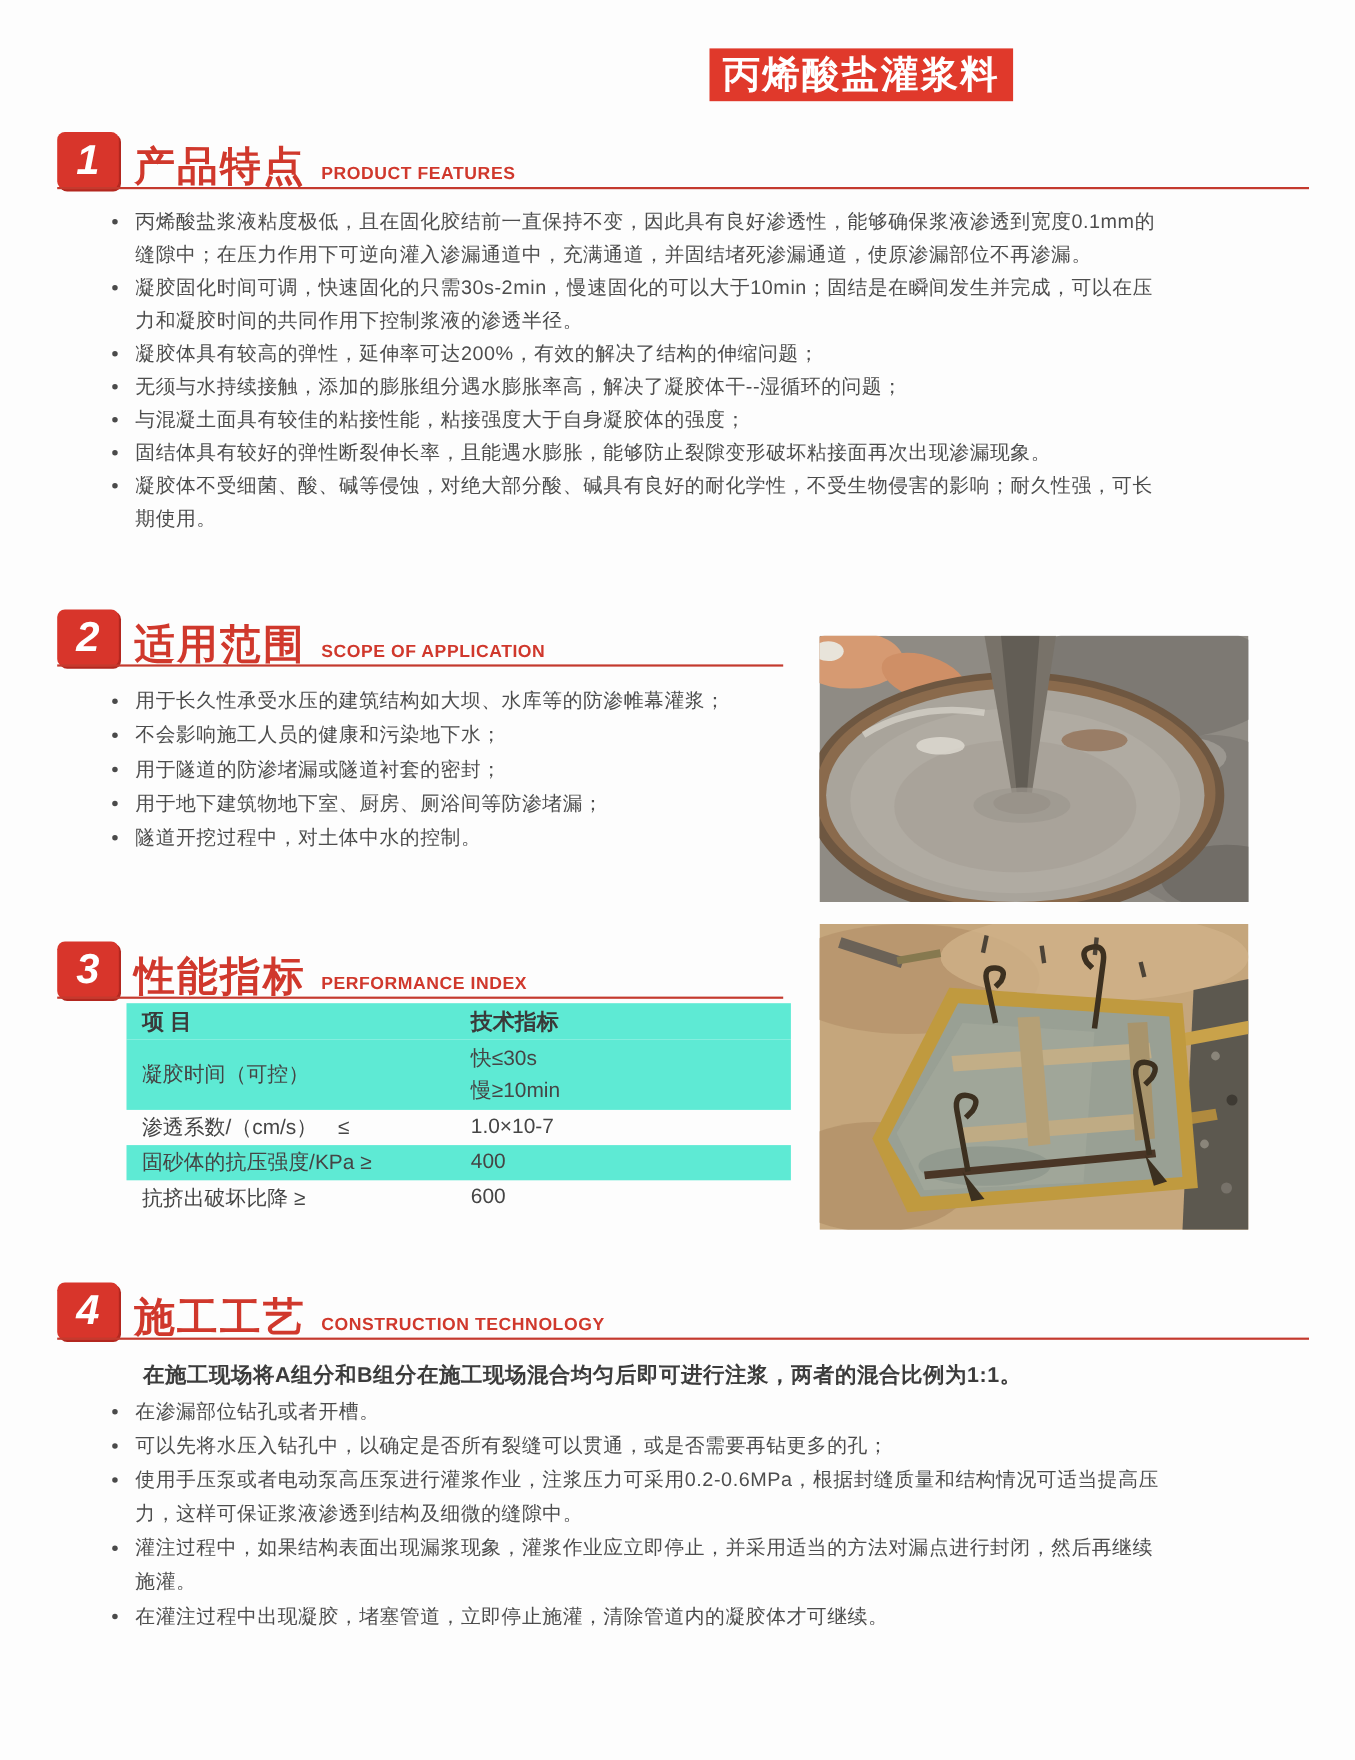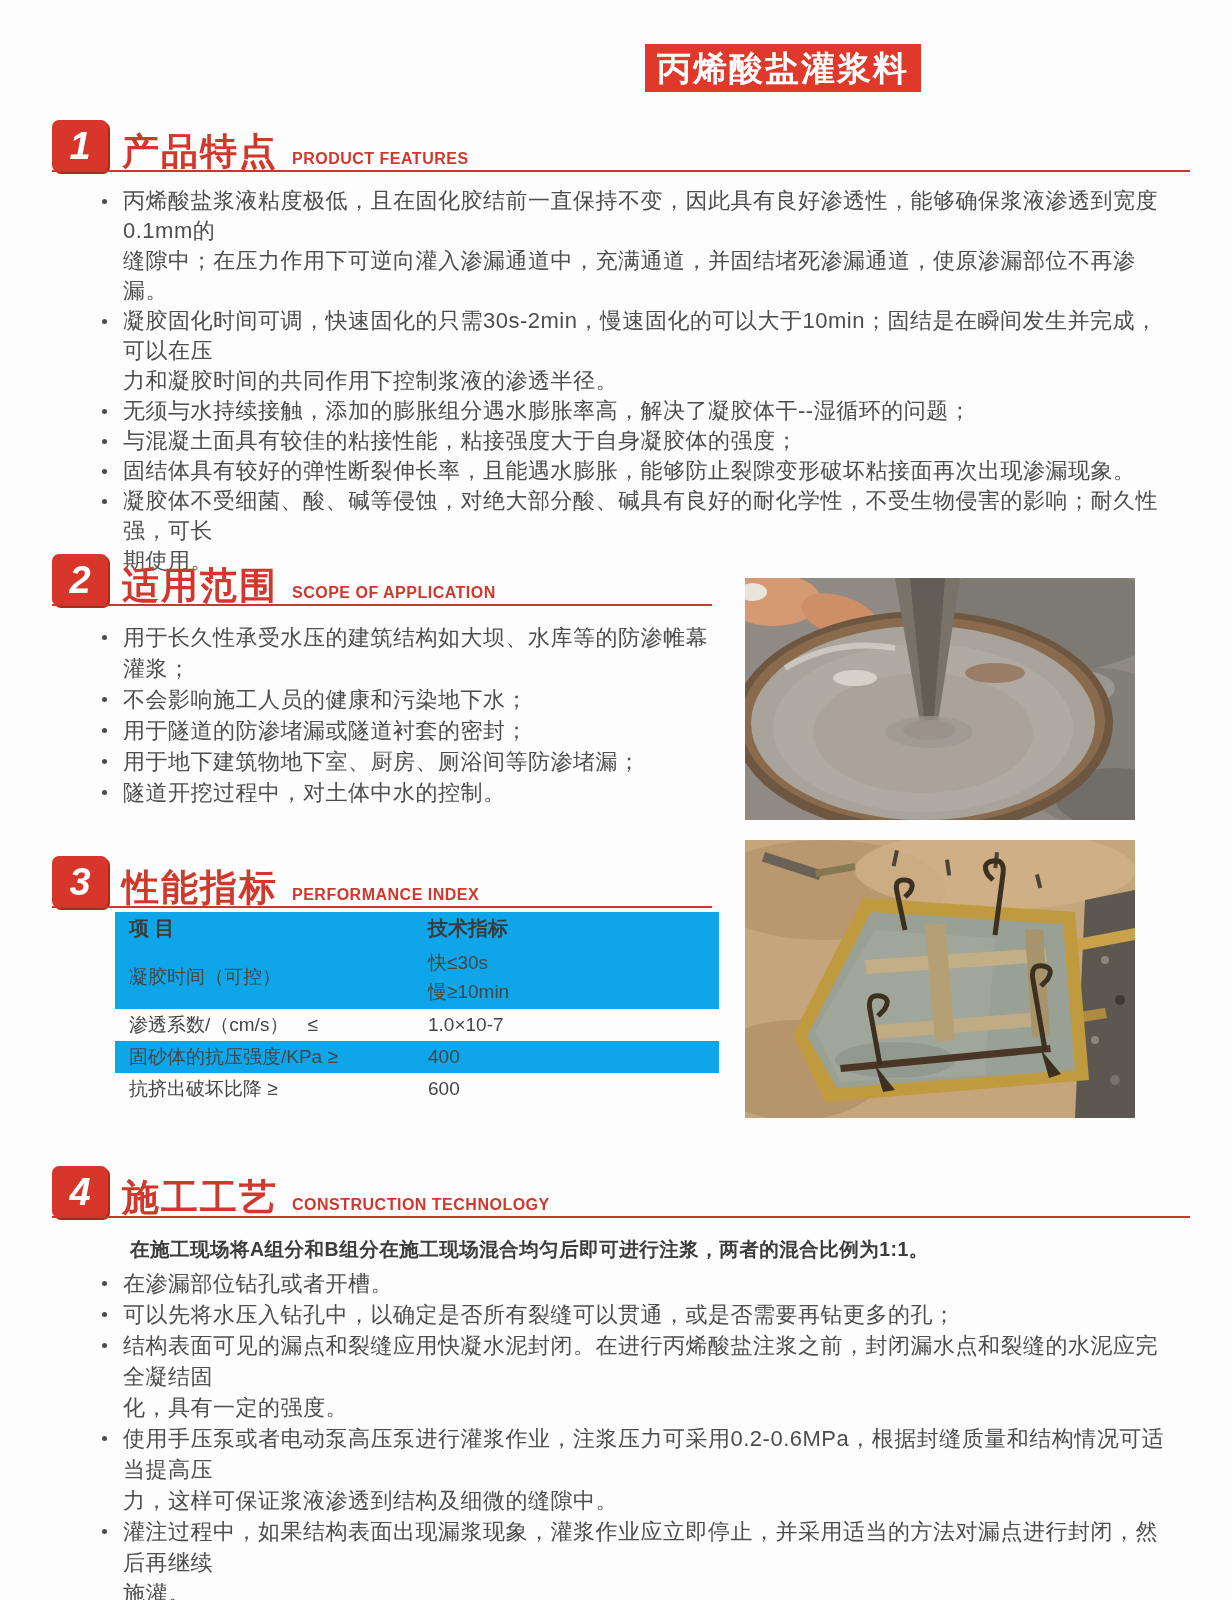--- a/index.html
+++ b/index.html
@@ -17,31 +17,31 @@
            justify-content:center;box-shadow:2px 2px 0 #b3271f;}
   .sec-title{color:#d0382c;font-size:37px;font-weight:bold;letter-spacing:2px;line-height:1;
              padding-bottom:2px;}
   .sec-sub{color:#d0382c;font-size:16px;font-weight:bold;letter-spacing:.5px;padding-bottom:4px;}
   .rule{position:absolute;left:52px;height:2px;background:#c43a2e;}
 
   
   ul.blist{position:absolute;margin:0;padding:0;list-style:none;}
   ul.blist li{display:flex;gap:16px;margin:0;}
   .dot{width:5px;height:5px;border-radius:50%;background:#4a4a4a;flex:0 0 5px;margin-top:13px;}
-  .txt{flex:1;font-size:22px;color:#4d4d4d;white-space:pre-line;letter-spacing:.5px;}
+  .txt{flex:1;font-size:18px;color:#4d4d4d;white-space:pre-line;letter-spacing:.5px;}
   .lh30 .txt{line-height:30px;}
   .lh31 .txt{line-height:31px;}
   .intro{position:absolute;font-size:19.5px;font-weight:bold;color:#3c3c3c;letter-spacing:.5px;}
 
   
   .ptable{position:absolute;left:115px;top:912px;width:604px;border-collapse:collapse;
           font-size:19px;color:#454545;}
   .ptable td{padding:3px 0 3px 14px;vertical-align:middle;}
   .ptable td.val{padding-left:18px;}
-  .ptable tr.gray{background:#0ea5e9;}
+  .ptable tr.gray{background:#5eead4;}
   .ptable tr.head td{font-weight:bold;color:#3a3a3a;font-size:20px;}
   .ptable col.c1{width:295px;}
   .vline{line-height:29px;}
 
   
   .photo{position:absolute;display:block;}
 </style>
 </head>
 <body>
 
@@ -59,20 +59,24 @@
   <ul class="blist lh30" style="left:102px;top:186px;width:1062px;">
     <li>
         <span class="dot"></span>
         <span class="txt">丙烯酸盐浆液粘度极低，且在固化胶结前一直保持不变，因此具有良好渗透性，能够确保浆液渗透到宽度0.1mm的
 缝隙中；在压力作用下可逆向灌入渗漏通道中，充满通道，并固结堵死渗漏通道，使原渗漏部位不再渗漏。</span>
       </li>
     <li>
         <span class="dot"></span>
         <span class="txt">凝胶固化时间可调，快速固化的只需30s-2min，慢速固化的可以大于10min；固结是在瞬间发生并完成，可以在压
 力和凝胶时间的共同作用下控制浆液的渗透半径。</span>
+      </li>
+    <li>
+        <span class="dot"></span>
+        <span class="txt">凝胶体具有较高的弹性，延伸率可达200%，有效的解决了结构的伸缩问题；</span>
       </li>
     <li>
         <span class="dot"></span>
         <span class="txt">无须与水持续接触，添加的膨胀组分遇水膨胀率高，解决了凝胶体干--湿循环的问题；</span>
       </li>
     <li>
         <span class="dot"></span>
         <span class="txt">与混凝土面具有较佳的粘接性能，粘接强度大于自身凝胶体的强度；</span>
       </li>
     <li>
@@ -240,25 +244,20 @@
     <li>
         <span class="dot"></span>
         <span class="txt">在渗漏部位钻孔或者开槽。</span>
       </li>
     <li>
         <span class="dot"></span>
         <span class="txt">可以先将水压入钻孔中，以确定是否所有裂缝可以贯通，或是否需要再钻更多的孔；</span>
       </li>
     <li>
         <span class="dot"></span>
-        <span class="txt">结构表面可见的漏点和裂缝应用快凝水泥封闭。在进行丙烯酸盐注浆之前，封闭漏水点和裂缝的水泥应完全凝结固
-化，具有一定的强度。</span>
-      </li>
-    <li>
-        <span class="dot"></span>
         <span class="txt">使用手压泵或者电动泵高压泵进行灌浆作业，注浆压力可采用0.2-0.6MPa，根据封缝质量和结构情况可适当提高压
 力，这样可保证浆液渗透到结构及细微的缝隙中。</span>
       </li>
     <li>
         <span class="dot"></span>
         <span class="txt">灌注过程中，如果结构表面出现漏浆现象，灌浆作业应立即停止，并采用适当的方法对漏点进行封闭，然后再继续
 施灌。</span>
       </li>
     <li>
         <span class="dot"></span>

